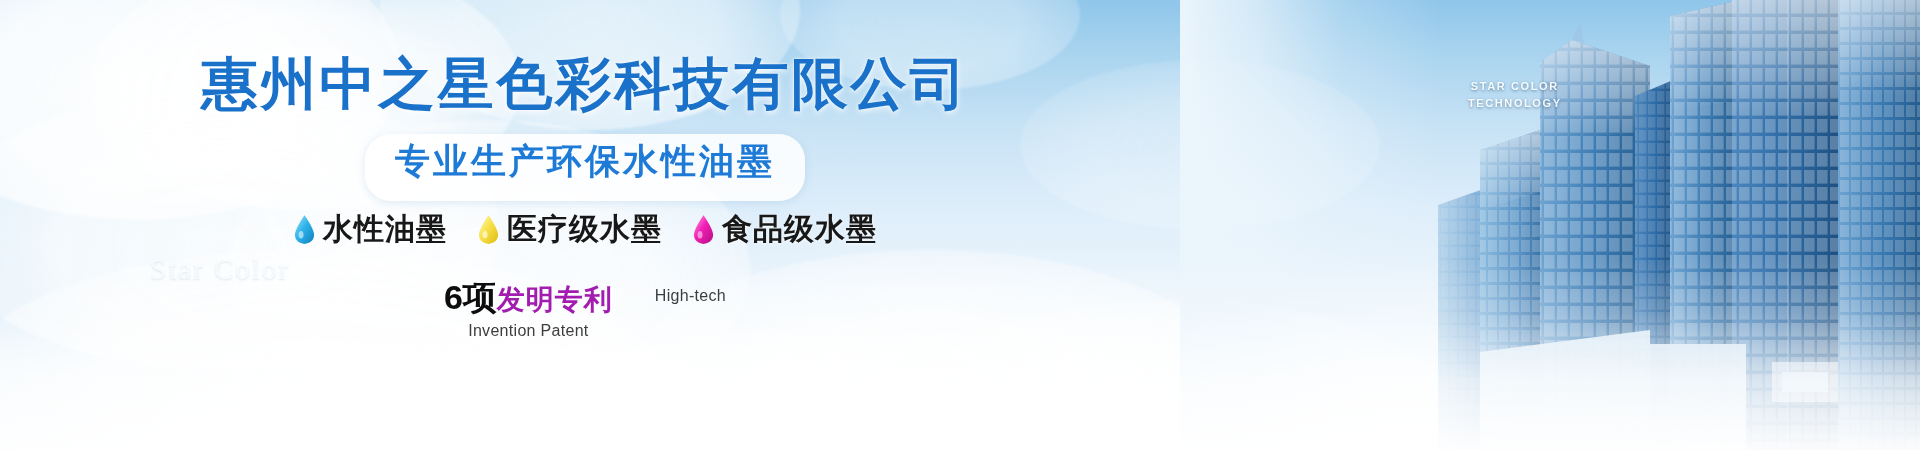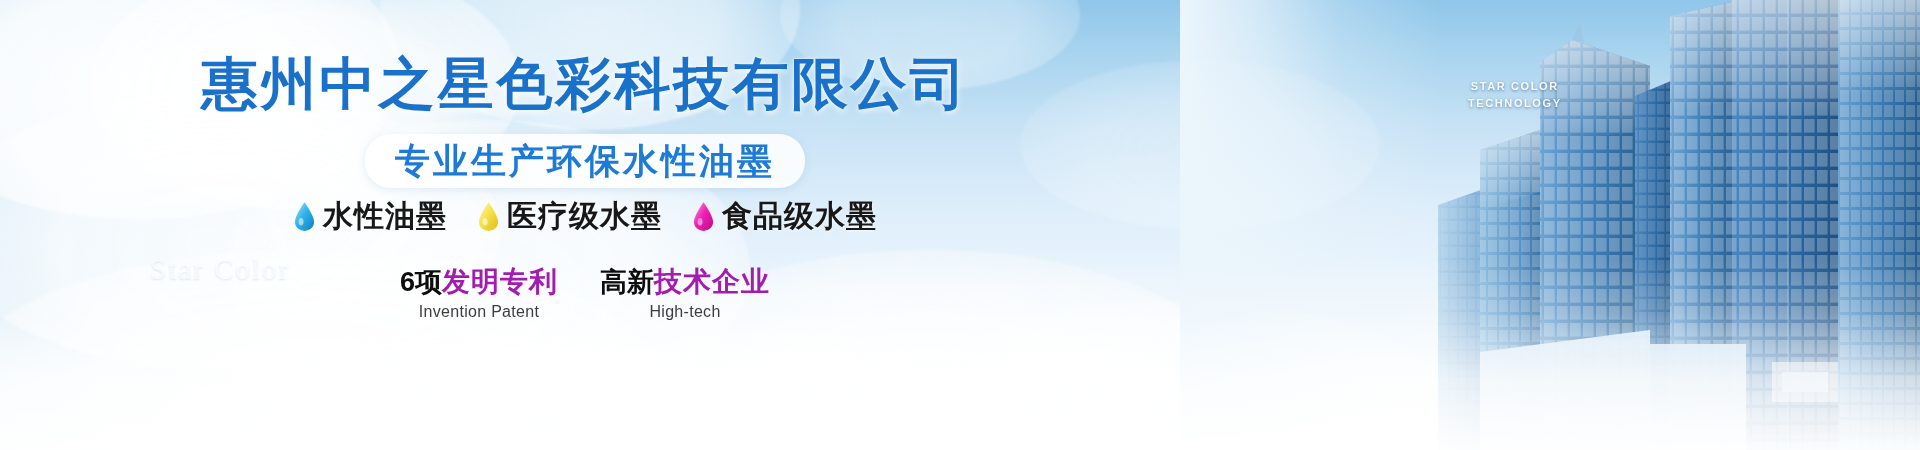--- a/index.html
+++ b/index.html
@@ -132,21 +132,21 @@
     color:#1971c9;
     letter-spacing:3px;
     white-space:nowrap;
     text-shadow:0 2px 6px rgba(255,255,255,.85),0 0 2px rgba(255,255,255,.9);
   }
 
   .tagline-pill{
     margin-top:22px;
     background:rgba(255,255,255,.86);
     border-radius:26px;
-    padding:8px 30px 7px;
+    padding:8px 30px 20px;
     box-shadow:0 2px 9px rgba(120,170,210,.22);
   }
   .tagline-pill .txt{
     font-size:35px;line-height:1.1;font-weight:bold;
     color:#1d7ad6;letter-spacing:3px;white-space:nowrap;
   }
 
   .features{
     margin-top:8px;
     display:flex;align-items:center;gap:30px;
@@ -159,21 +159,21 @@
     text-shadow:0 1px 3px rgba(255,255,255,.8);
   }
 
   .credentials{
     margin-top:30px;
     display:flex;align-items:flex-start;gap:42px;
   }
   .cred{display:flex;flex-direction:column;align-items:center;}
   .cred-line{display:flex;align-items:baseline;white-space:nowrap;}
   .cred-big{
-    font-size:27px;font-weight:bold;color:#0d0d0d;letter-spacing:0;
+    font-size:34px;font-weight:bold;color:#0d0d0d;letter-spacing:0;
     line-height:1.05;
     text-align:center;
   }
   .cred-small{
     font-size:28px;font-weight:bold;color:#a21caf;letter-spacing:1px;
     line-height:1.05;
   }
   .cred-en{
     margin-top:7px;
     font-size:16px;color:#3d3d3d;letter-spacing:.3px;
@@ -373,23 +373,19 @@
 
       <div class="cred">
         <div class="cred-line">
           <span class="cred-big">6项</span>
           <span class="cred-small">发明专利</span>
         </div>
         <div class="cred-en">Invention Patent</div>
       </div>
 
       <div class="cred">
-        <div class="cred-line">
-          <span class="cred-big">高新</span>
-          <span class="cred-small">技术企业</span>
-        </div>
         <div class="cred-en">High-tech</div>
       </div>
 
     </div>
 
   </div>
 </div>
 
 </body></html>

